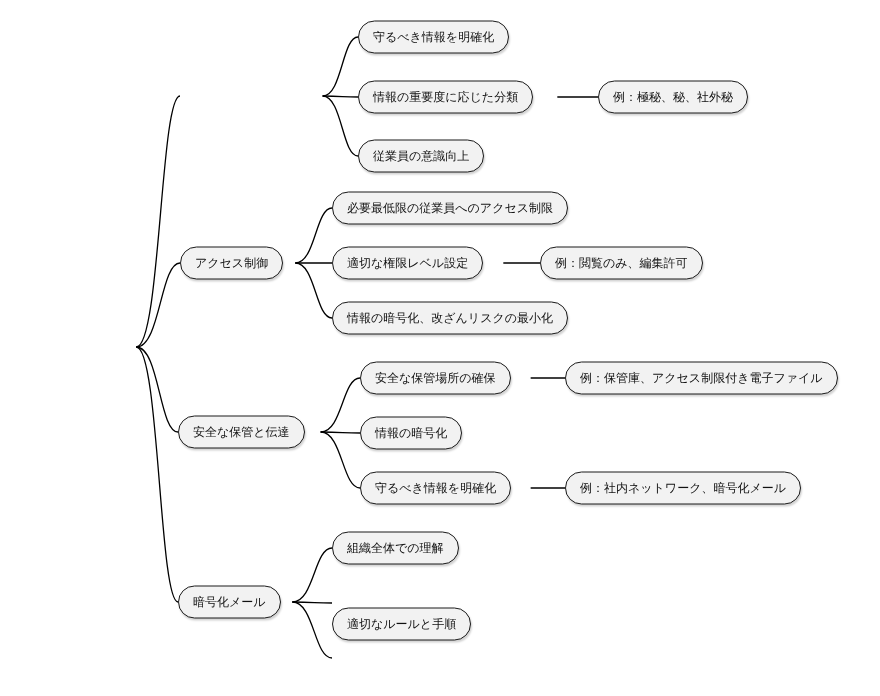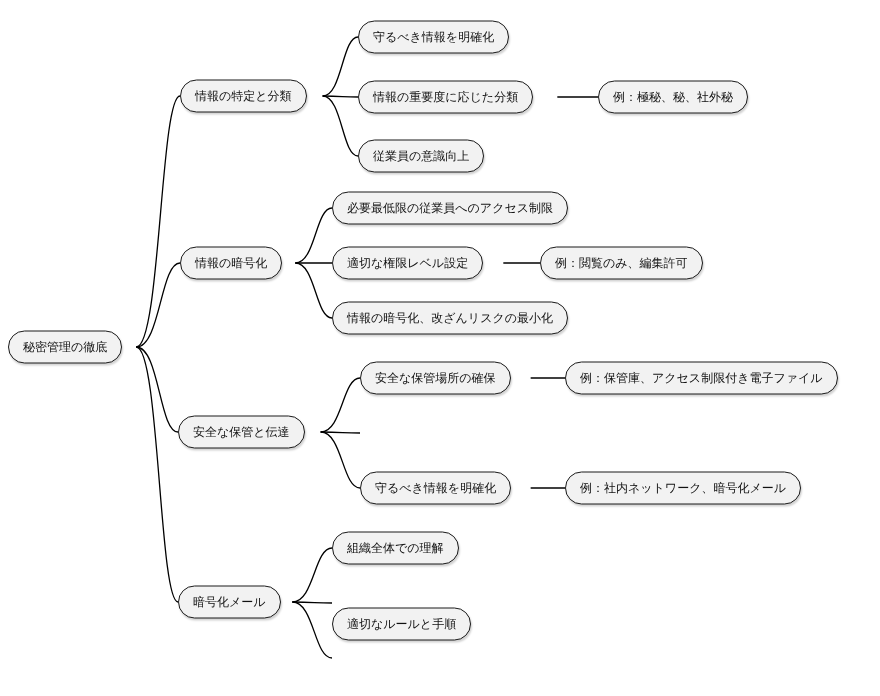--- a/index.html
+++ b/index.html
@@ -65,37 +65,36 @@
       <path d="M 320.65625 432 C 342.2953125 432, 342.2953125 378, 360 378" class="link"></path>
       <path d="M 320.65625 432 C 342.2953125 432, 342.2953125 433, 360 433" class="link"></path>
       <path d="M 320.65625 432 C 342.2953125 432, 342.2953125 488, 360 488" class="link"></path>
       <path d="M 530.65625 378 C 549.5453125 378, 549.5453125 378, 565 378" class="link"></path>
       <path d="M 530.65625 488 C 549.5453125 488, 549.5453125 488, 565 488" class="link"></path>
       <path d="M 292.328125 602 C 314.14765625 602, 314.14765625 548, 332 548" class="link"></path>
       <path d="M 292.328125 602 C 314.14765625 602, 314.14765625 603, 332 603" class="link"></path>
       <path d="M 292.328125 602 C 314.14765625 602, 314.14765625 658, 332 658" class="link"></path>
     </svg>
 
-  <div class="node" id="node-root" style="left:8px;   top:347px">秘密管理の徹底</div>
 
-  <div class="node" id="node-b1" style="left:180px; top:96px">情報の特定と分類</div>
   <div class="node" id="node-b1c1" style="left:358px; top:37px">守るべき情報を明確化</div>
   <div class="node" id="node-b1c2" style="left:358px; top:97px">情報の重要度に応じた分類</div>
   <div class="node" id="node-b1c2e" style="left:598px; top:97px">例：極秘、秘、社外秘</div>
   <div class="node" id="node-b1c3" style="left:358px; top:156px">従業員の意識向上</div>
 
-  <div class="node" id="node-b2" style="left:180px; top:263px">情報の暗号化</div>
+  <div class="node" id="node-b2" style="left:180px; top:263px">アクセス制御</div>
   <div class="node" id="node-b2c1" style="left:332px; top:208px">必要最低限の従業員へのアクセス制限</div>
   <div class="node" id="node-b2c2e" style="left:540px; top:263px">例：閲覧のみ、編集許可</div>
   <div class="node" id="node-b2c2" style="left:332px; top:263px">適切な権限レベル設定</div>
   <div class="node" id="node-b2c3" style="left:332px; top:318px">情報の暗号化、改ざんリスクの最小化</div>
 
   <div class="node" id="node-b3c1" style="left:360px; top:378px">安全な保管場所の確保</div>
   <div class="node" id="node-b3" style="left:178px; top:432px">安全な保管と伝達</div>
   <div class="node" id="node-b3c1e" style="left:565px; top:378px">例：保管庫、アクセス制限付き電子ファイル</div>
+  <div class="node" id="node-b3c2" style="left:360px; top:433px">情報の暗号化</div>
   <div class="node" id="node-b3c3" style="left:360px; top:488px">守るべき情報を明確化</div>
   <div class="node" id="node-b3c3e" style="left:565px; top:488px">例：社内ネットワーク、暗号化メール</div>
 
   <div class="node" id="node-b4" style="left:178px; top:602px">暗号化メール</div>
   <div class="node" id="node-b4c1" style="left:332px; top:548px">組織全体での理解</div>
   <div class="node" id="node-b4c2" style="left:332px; top:624px">適切なルールと手順</div>
 
 </div>
 
 </body></html>

